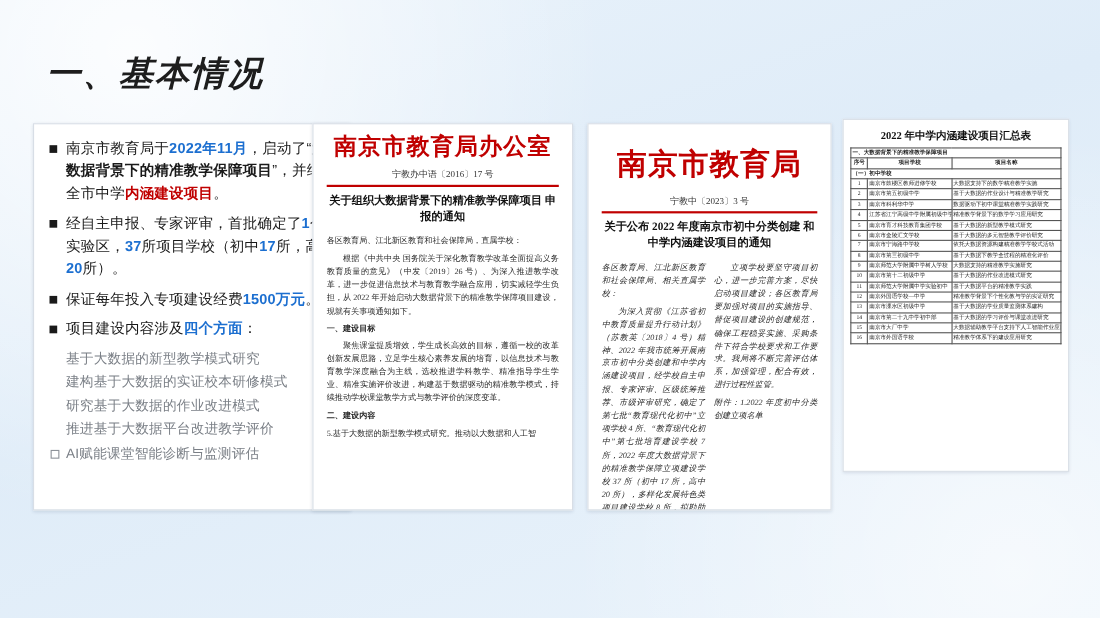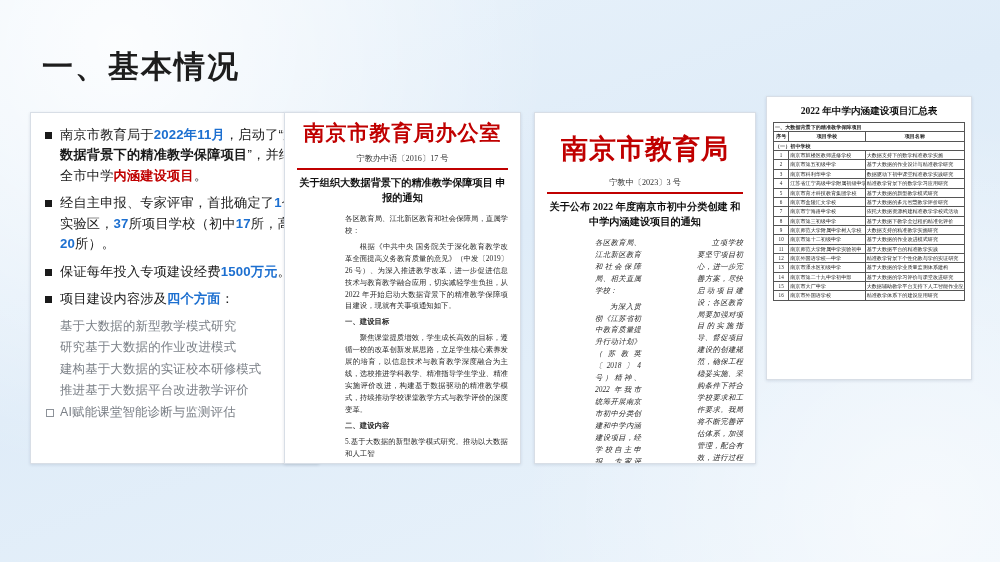--- a/index.html
+++ b/index.html
@@ -25,20 +25,21 @@
       radial-gradient(circle at 92% 92%, rgba(255,255,255,0.6) 0%, rgba(255,255,255,0) 38%);
     pointer-events: none;
   }
   
   .title-row {
     position: absolute;
     left: 42px;
     top: 46px;
     display: flex;
     align-items: flex-end;
+    font-style: italic;
   }
   .title-text {
     font-size: 31px;
     font-weight: bold;
     color: #1d1d1d;
     letter-spacing: 2px;
   }
   
   .card {
     position: absolute;
@@ -145,38 +146,37 @@
     font-family: "Liberation Serif", "DejaVu Serif", serif;
     line-height: 1.5;
     margin: 4px 2px 7px;
   }
   .doc-body {
     font-size: 7.4px;
     line-height: 1.62;
     color: #2a2a2a;
     font-family: "Liberation Serif", "DejaVu Serif", serif;
     text-align: justify;
-    margin-left: 48px;
   }
   .doc-body p { margin: 0 0 4px; }
   .doc-body p.indent { text-indent: 2em; }
   .doc-body p.center-sec { font-weight: bold; }
   .doc-cols {
     display: flex;
     gap: 8px;
     font-style: italic;
   }
   .doc-col { flex: 1; min-width: 0; }
 
   
   #card-table {
     left: 766px;
-    top: 96px;
+    top: 108px;
     width: 206px;
-    height: 284px;
+    height: 321px;
     padding: 6px 6px 4px;
   }
   .tbl-title {
     text-align: center;
     font-size: 9.6px;
     font-weight: bold;
     color: #111;
     font-family: "Liberation Serif", "DejaVu Serif", serif;
     margin: 2px 0 4px;
   }
@@ -217,22 +217,22 @@
     <span class="title-text">一、基本情况</span>
   </div>
 
   <div class="card" id="card-bullets">
     <ul class="bullet-list">
       <li class="bullet-item">南京市教育局于<span class="hl-blue">2022年11月</span>，启动了“<span class="b">大数据背景下的精准教学保障项目</span>”，并纳入全市中学<span class="hl-red">内涵建设项目</span>。</li>
       <li class="bullet-item">经自主申报、专家评审，首批确定了<span class="hl-blue">1</span>个实验区，<span class="hl-blue">37</span>所项目学校（初中<span class="hl-blue">17</span>所，高中<span class="hl-blue">20</span>所）。</li>
       <li class="bullet-item">保证每年投入专项建设经费<span class="hl-blue">1500万元</span>。</li>
       <li class="bullet-item">项目建设内容涉及<span class="hl-blue">四个方面</span>：</li>
       <li class="bullet-item sub">基于大数据的新型教学模式研究</li>
+      <li class="bullet-item sub">建构基于大数据的实证校本研修模式</li>
       <li class="bullet-item sub">研究基于大数据的作业改进模式</li>
-      <li class="bullet-item sub">建构基于大数据的实证校本研修模式</li>
       <li class="bullet-item sub">推进基于大数据平台改进教学评价</li>
       <li class="bullet-item sub sub-hollow">AI赋能课堂智能诊断与监测评估</li>
     </ul>
   </div>
 
   <div class="card" id="card-doc1">
     <div class="doc-head">南京市教育局办公室</div>
     <div class="doc-code">宁教办中语〔2016〕17 号</div>
     <div class="doc-rule"></div>
     <div class="doc-title">关于组织大数据背景下的精准教学保障项目

